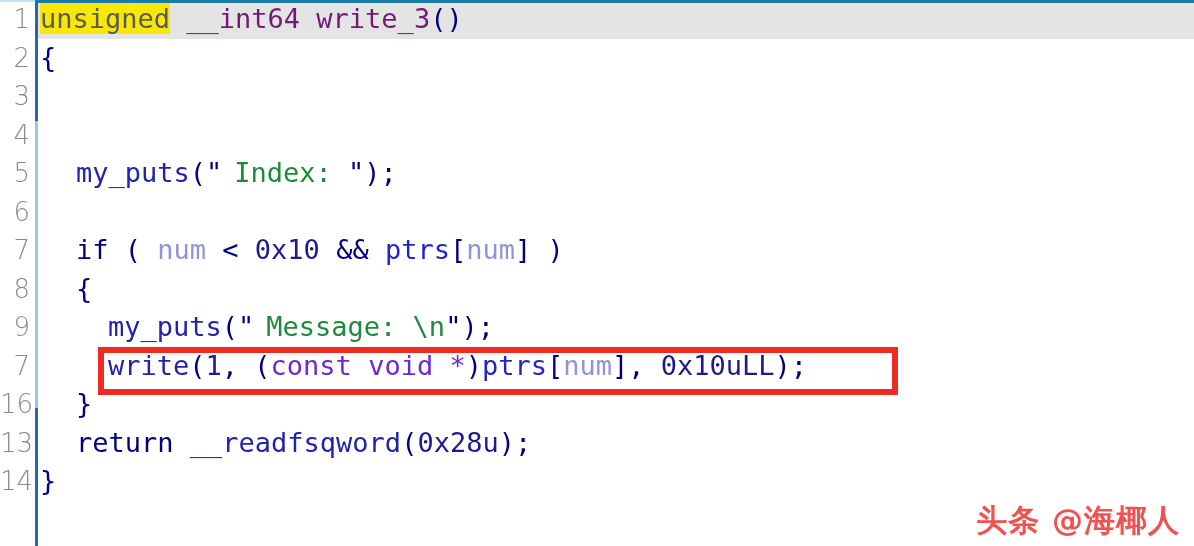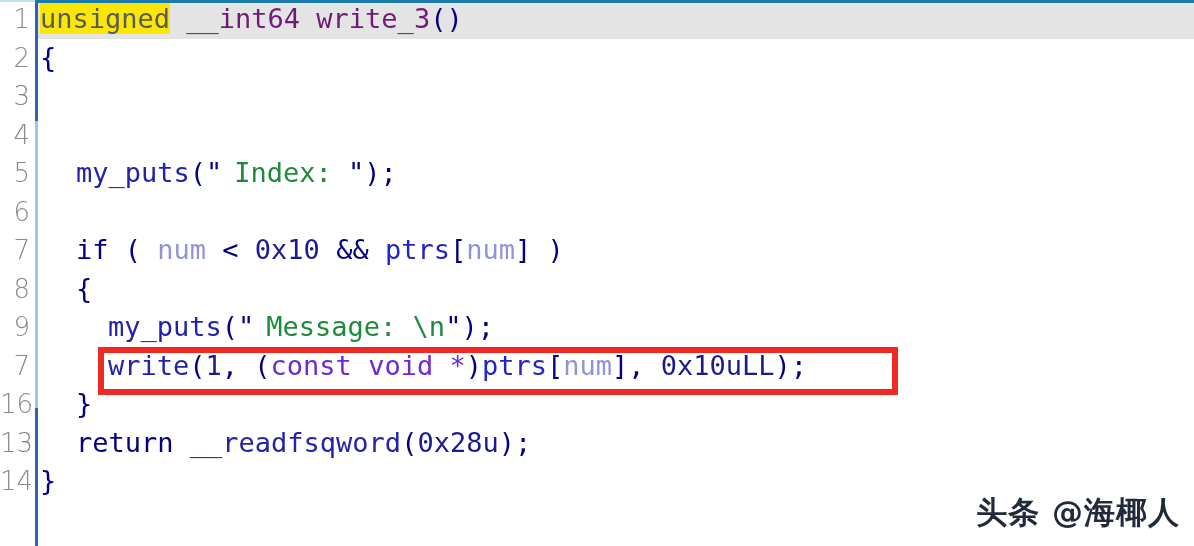--- a/index.html
+++ b/index.html
@@ -136,25 +136,25 @@
     height: 48px;
     border: 6px solid #ee2b23;
     box-sizing: border-box;
     pointer-events: none;
   }
 
   
   .watermark {
     position: absolute;
     right: 14px;
-    bottom: 12px;
+    bottom: 4px;
     font-family: "DejaVu Sans", "Liberation Sans", sans-serif;
     font-size: 31px;
     font-weight: bold;
-    color: #0f172a;
+    color: #ef4444;
     letter-spacing: 1px;
     opacity: 0.92;
     white-space: nowrap;
   }
 </style>
 </head>
 <body>
 
 <div id="app">
 

